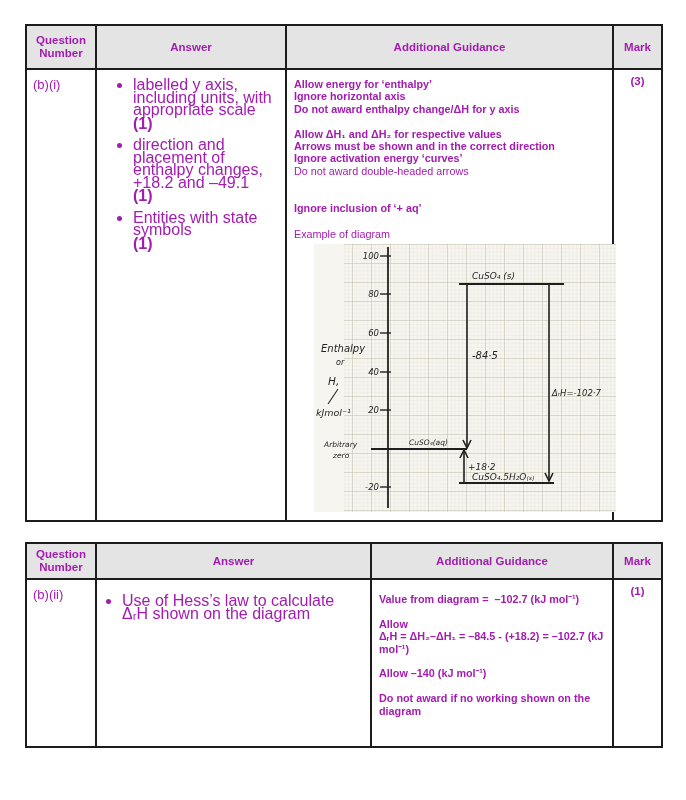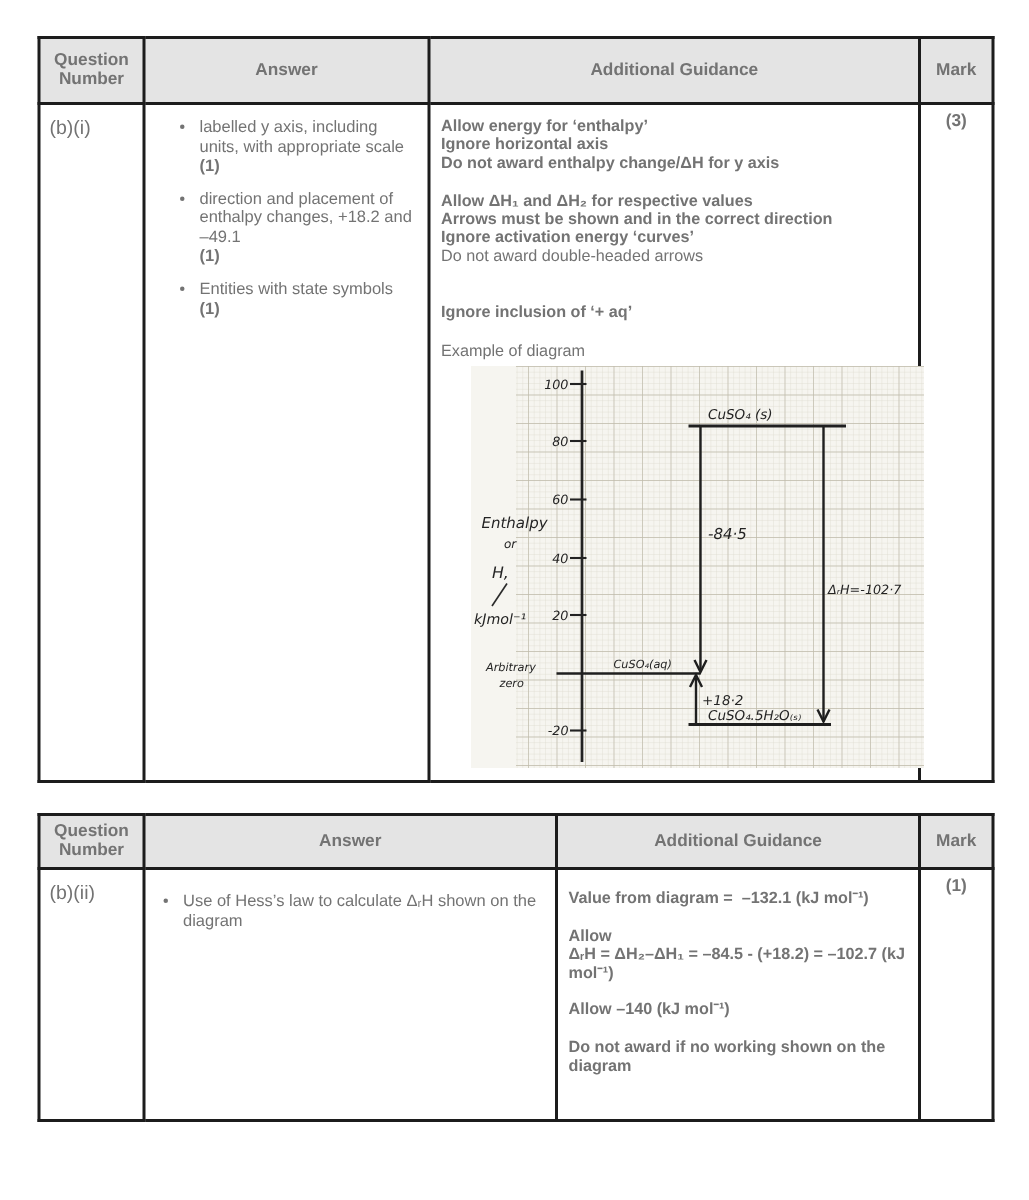--- a/index.html
+++ b/index.html
@@ -1,34 +1,34 @@
 <!DOCTYPE html>
 <html><head>
 <meta charset="utf-8">
 <style>
   * { margin:0; padding:0; box-sizing:border-box; }
   html,body { background:#ffffff; }
   .page {
     position:relative; width:686px; height:800px; background:#ffffff;
-    font-family:"Liberation Sans", sans-serif; color:#737373;
+    font-family:"Liberation Sans", sans-serif; color:#a21caf;
     overflow:hidden;
   }
   table { border-collapse:collapse; table-layout:fixed; position:absolute; background:#fff; }
   #t1 { left:25px; top:24px; width:636px; height:498px; }
   #t2 { left:25px; top:542px; width:636px; height:206px; }
   th, td { border:2px solid #1c1c1c; vertical-align:top; }
   th {
     background:#e4e4e4; font-size:11.5px; line-height:13px;
     text-align:center; vertical-align:middle; padding:4px 2px; font-weight:bold;
   }
   #t1 thead tr { height:44px; }
   #t2 thead tr { height:28px; }
   .qnum { font-size:13px; padding:7px 4px 0 6px; }
   .answer-cell { padding:0; }
-  .answer-cell ul { margin:9px 0 0 0; padding-left:36px; font-size:11px; line-height:12.5px; }
+  .answer-cell ul { margin:9px 0 0 0; padding-left:36px; font-size:16px; line-height:12.5px; }
   .answer-cell li { margin-bottom:2px; padding-right:6px; }
   #t2 .answer-cell ul { margin-top:15px; padding-left:25px; }
   .mk { font-weight:bold; margin:1px 0 9px 0; }
   .guidance-cell { padding:8px 4px 2px 7px; font-size:10.8px; line-height:12.4px; }
   #t2 .guidance-cell { padding-top:13px; }
   .gl { min-height:12.4px; white-space:pre-wrap;font-weight:bold; }
   .gl.b { font-weight:normal; }
   .example-heading { margin:1px 0 3px 0; min-height:13px; }
   .mark-cell { text-align:center; font-weight:bold; font-size:11.5px; padding-top:5px; }
   .diagram-wrap { margin-top:1px;margin-left:20px; }
@@ -179,21 +179,21 @@
       <tr>
         <td class="qnum">(b)(ii)</td>
         <td class="answer-cell">
           <ul>
             <li>
               <span>Use of Hess’s law to calculate ΔᵣH shown on the diagram</span>
             </li>
           </ul>
         </td>
         <td class="guidance-cell">
-          <div class="gl">Value from diagram =  –132.1 (kJ mol⁻¹)</div>
+          <div class="gl">Value from diagram =  –102.7 (kJ mol⁻¹)</div>
           <div class="gl"></div>
           <div class="gl">Allow</div>
           <div class="gl">ΔᵣH = ΔH₂–ΔH₁ = –84.5 - (+18.2) = –102.7 (kJ mol⁻¹)</div>
           <div class="gl"></div>
           <div class="gl">Allow –140 (kJ mol⁻¹)</div>
           <div class="gl"></div>
           <div class="gl">Do not award if no working shown on the diagram</div>
         </td>
         <td class="mark-cell">
           <span>(1)</span>

